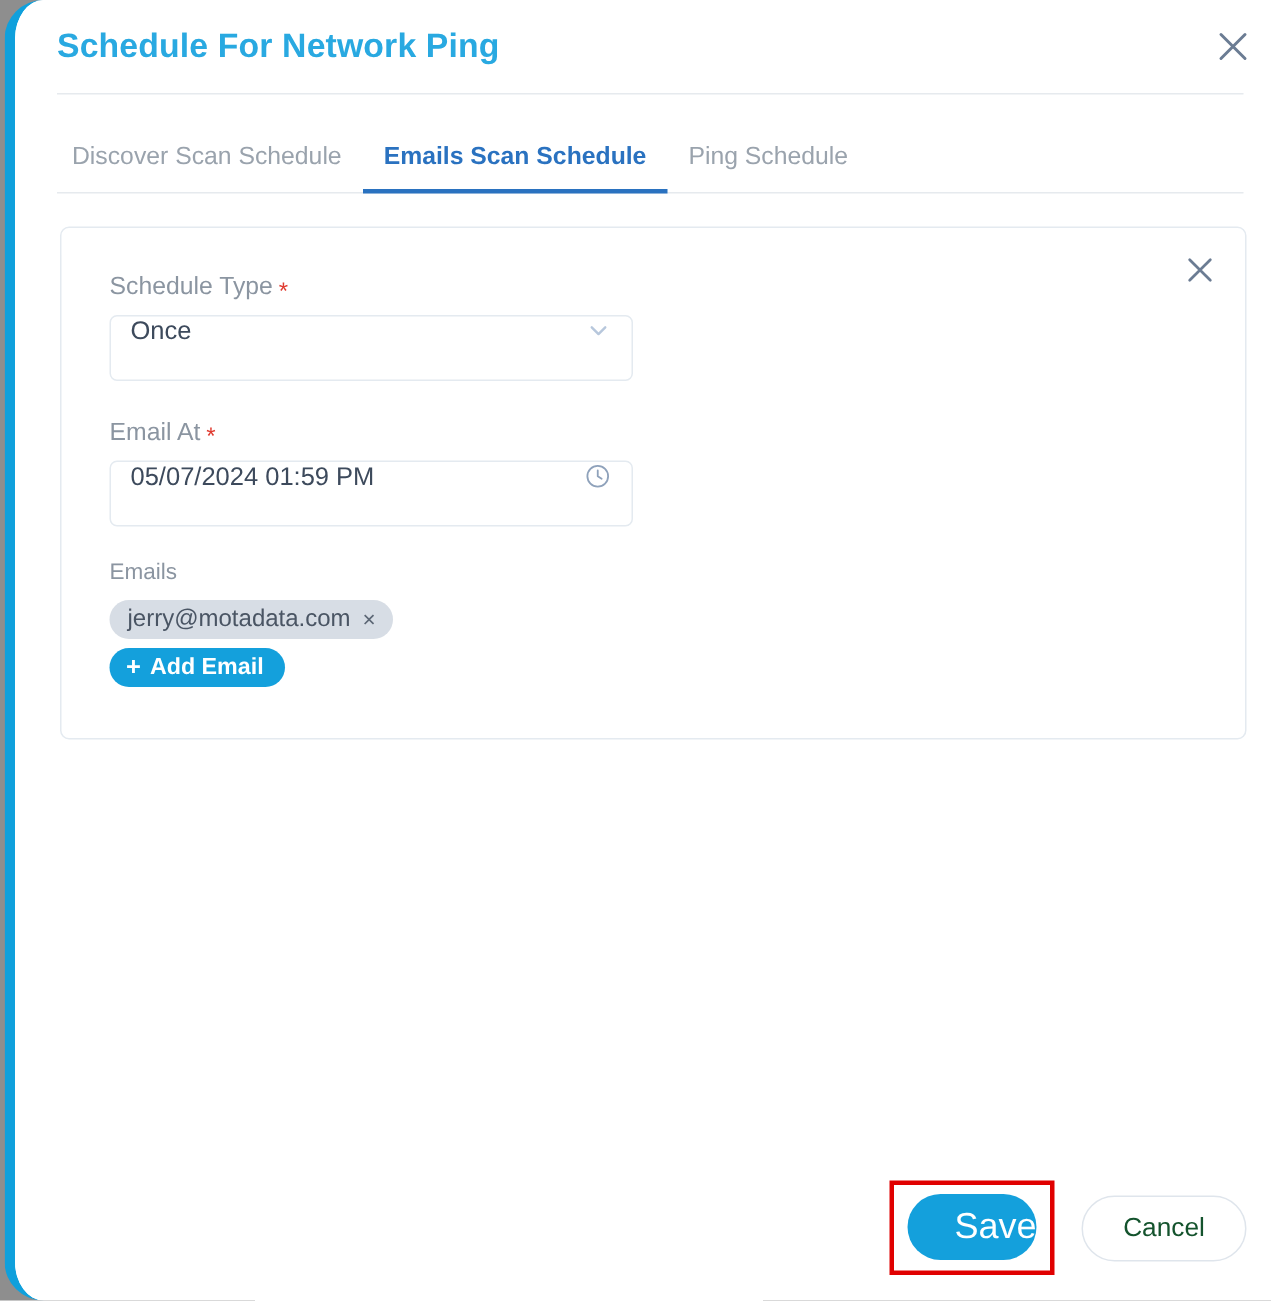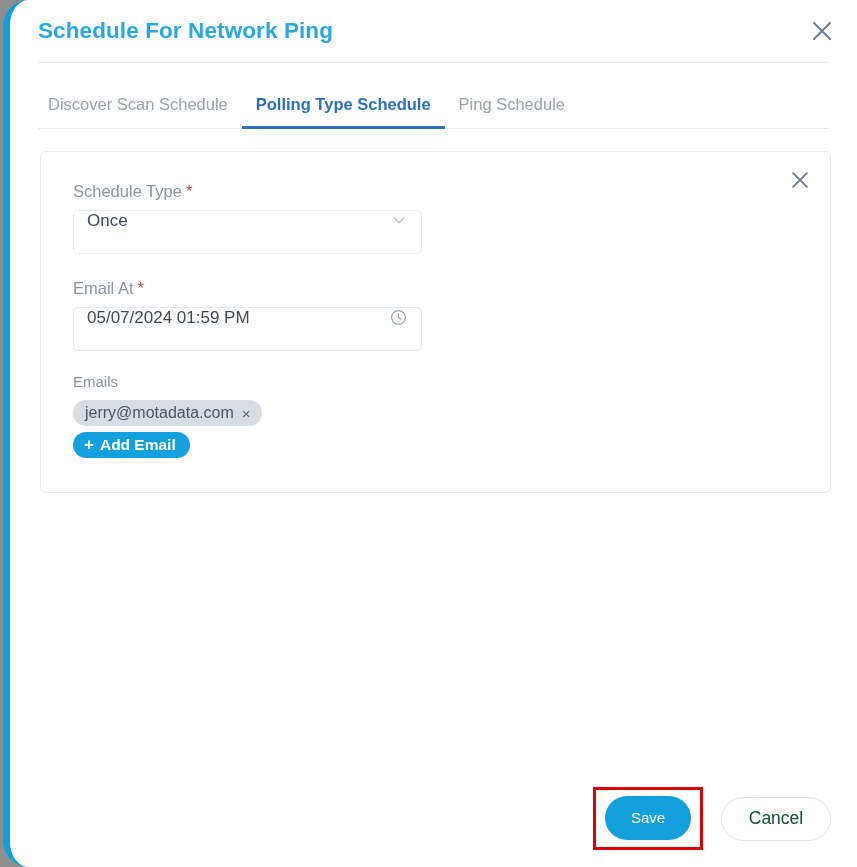--- a/index.html
+++ b/index.html
@@ -151,21 +151,21 @@
 
   .field-group {
     padding: 0 32px;
   }
 
   .field-label {
     font-size: 16.5px;
     color: #8b95a1;
     margin-bottom: 9px;
     display: flex;
-    align-items: flex-start;
+    align-items: flex-end;
   }
   .req-star {
     color: #e03c31;
     font-size: 16px;
     margin-left: 4px;
     line-height: 1;
     position: relative;
     top: 2px;
   }
 
@@ -277,25 +277,26 @@
     line-height: 0;
   }
 
   .btn-save {
     background: #14a0dc;
     color: #ffffff;
     border: none;
     border-radius: 22px;
     width: 86px;
     height: 44px;
-    font-size: 15px;
+    font-size: 24px;
     font-family: inherit;
     cursor: pointer;
     line-height: 44px;
     padding: 0;
+    text-align: right;
   }
 
   .btn-cancel {
     background: #ffffff;
     color: #14532d;
     border: 1px solid #dfe5ec;
     border-radius: 22px;
     width: 110px;
     height: 44px;
     font-size: 17.5px;
@@ -316,21 +317,21 @@
         <svg width="24" height="24" viewBox="0 0 24 24" aria-hidden="true">
           <path d="M4 4 L20 20 M20 4 L4 20" stroke="#6b7c93" stroke-width="2" stroke-linecap="round" fill="none"></path>
         </svg>
       </div>
     </div>
     <div class="header-divider"></div>
 
     <div class="tabs-wrap">
       <div class="tabs">
         <button class="tab">Discover Scan Schedule</button>
-        <button class="tab active">Polling Type Schedule</button>
+        <button class="tab active">Emails Scan Schedule</button>
         <button class="tab">Ping Schedule</button>
       </div>
       <div class="tabs-underline"></div>
     </div>
 
     <div class="card">
 
       <div class="card-close">
         <svg width="22" height="22" viewBox="0 0 24 24" aria-hidden="true">
           <path d="M4.5 4.5 L19.5 19.5 M19.5 4.5 L4.5 19.5" stroke="#6b7c93" stroke-width="2" stroke-linecap="round" fill="none"></path>

